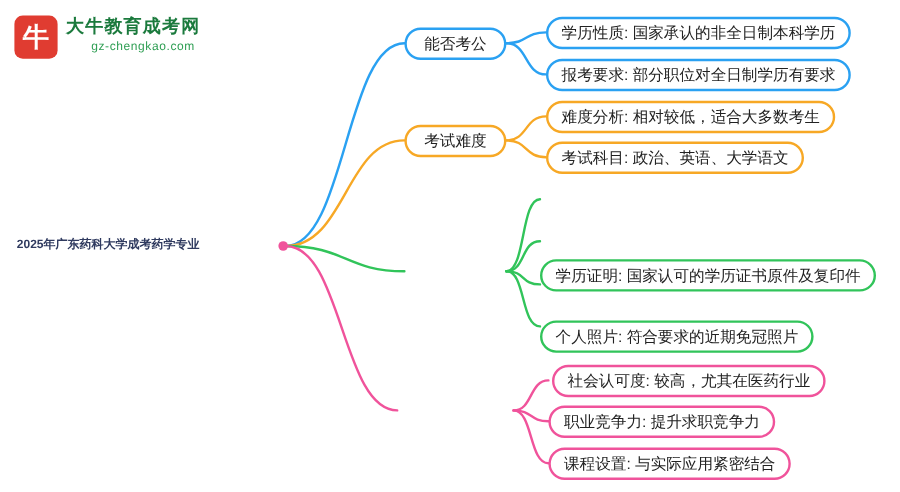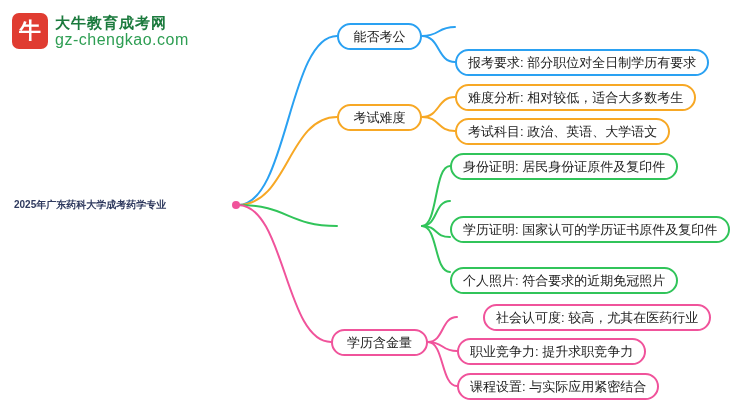--- a/index.html
+++ b/index.html
@@ -19,21 +19,21 @@
     position:absolute;z-index:1;left:14px;top:196px;width:222px;
     font-size:10px;line-height:18px;font-weight:600;color:#2f3a5f;white-space:nowrap;
   }
   .logo{position:absolute;z-index:1;left:12px;top:13px;display:flex;align-items:flex-start;gap:7px;}
   .logo-icon{
     width:36px;height:36px;border-radius:7px;background:#e03c31;color:#fff;
     display:flex;align-items:center;justify-content:center;font-size:22px;font-weight:700;
   }
   .logo-text{display:flex;flex-direction:column;}
   .logo-title{font-size:15px;font-weight:700;color:#1b7a3d;letter-spacing:1px;line-height:20px;}
-  .logo-domain{font-size:16px;color:#2e9e53;line-height:14px;letter-spacing:.5px;}
+  .logo-domain{font-size:10px;color:#2e9e53;line-height:14px;letter-spacing:.5px;margin-left:21px;}
 </style>
 </head>
 <body>
 
 <div class="canvas">
 
   <svg class="edges" width="750" height="410">
 
     <path d="M238 205 C 288 205 288 36 337 36" stroke="#2aa1f2"></path>
     <path d="M238 205 C 288 205 288 117 337 117" stroke="#f7a825"></path>
@@ -63,28 +63,27 @@
     <div class="logo-text">
       <span class="logo-title">大牛教育成考网</span>
       <span class="logo-domain">gz-chengkao.com</span>
     </div>
   </div>
 
   <div class="root-label">2025年广东药科大学成考药学专业</div>
 
   <div class="node branch" style="left: 337px; top: 23px; width: 85px; border-color: rgb(42, 161, 242);">能否考公</div>
   <div class="node branch" style="left: 337px; top: 104px; width: 85px; border-color: rgb(247, 168, 37);">考试难度</div>
-  <div class="node branch" style="left: 331px; top: 329px; width: 97px; border-color: rgb(240, 83, 155);">学历含金量</div>
 
+  <div class="node" style="left: 455px; top: 14px; border-color: rgb(42, 161, 242);">学历性质: 国家承认的非全日制本科学历</div>
   <div class="node" style="left: 455px; top: 49px; border-color: rgb(42, 161, 242); text-align: right;">报考要求: 部分职位对全日制学历有要求</div>
 
   <div class="node" style="left: 455px; top: 84px; border-color: rgb(247, 168, 37);">难度分析: 相对较低，适合大多数考生</div>
   <div class="node" style="left: 455px; top: 118px; border-color: rgb(247, 168, 37);">考试科目: 政治、英语、大学语文</div>
 
-  <div class="node" style="left: 450px; top: 153px; border-color: rgb(49, 196, 90);">身份证明: 居民身份证原件及复印件</div>
   <div class="node" style="left: 450px; top: 188px; border-color: rgb(49, 196, 90); margin-top: 28px;">学历证明: 国家认可的学历证书原件及复印件</div>
   <div class="node" style="left: 450px; top: 224px; border-color: rgb(49, 196, 90); margin-top: 43px;">个人照片: 符合要求的近期免冠照片</div>
 
-  <div class="node" style="left: 483px; top: 304px; border-color: rgb(240, 83, 155);">社会认可度: 较高，尤其在医药行业</div>
+  <div class="node" style="left: 460px; top: 304px; border-color: rgb(240, 83, 155);">社会认可度: 较高，尤其在医药行业</div>
   <div class="node" style="left: 457px; top: 338px; border-color: rgb(240, 83, 155);">职业竞争力: 提升求职竞争力</div>
   <div class="node" style="left: 457px; top: 373px; border-color: rgb(240, 83, 155);">课程设置: 与实际应用紧密结合</div>
 
 </div>
 
 </body></html>

